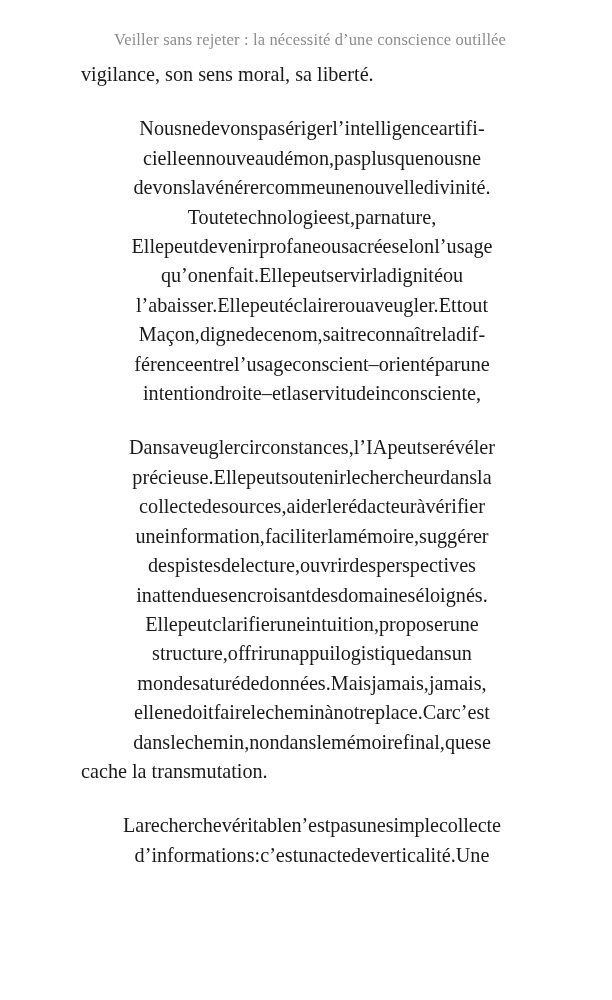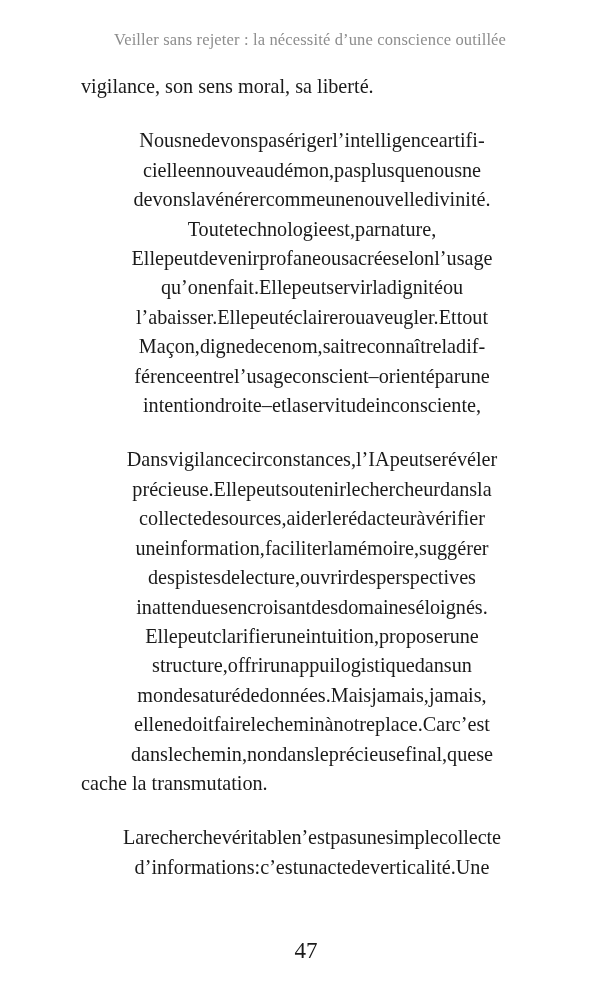--- a/index.html
+++ b/index.html
@@ -34,21 +34,21 @@
     color: #8d8d8d;
     letter-spacing: 0.15px;
     font-family: "Liberation Serif", "DejaVu Serif", serif;
     white-space: nowrap;
   }
 
   
   .textblock {
     position: absolute;
     left: 81px;
-    top: 72px;
+    top: 60px;
     width: 462px;
     font-size: 20.2px;
     line-height: 29.4px;
   }
 
   .para {
     margin: 0;
     text-align: justify;
     text-justify: inter-word;
     font-size: 20.2px;
@@ -206,21 +206,21 @@
           <span>et</span>
           <span>la</span>
           <span>servitude</span>
           <span>inconsciente,</span>
         </span>
     </p>
 
     <p class="para">
       <span class="line j">
           <span>Dans</span>
-          <span>vigilance</span>
+          <span>aveugler</span>
           <span>circonstances,</span>
           <span>l’IA</span>
           <span>peut</span>
           <span>se</span>
           <span>révéler</span>
         </span>
       <span class="line j">
           <span>précieuse.</span>
           <span>Elle</span>
           <span>peut</span>
@@ -305,21 +305,21 @@
           <span>Car</span>
           <span>c’est</span>
         </span>
       <span class="line j">
           <span>dans</span>
           <span>le</span>
           <span>chemin,</span>
           <span>non</span>
           <span>dans</span>
           <span>le</span>
-          <span>précieuse</span>
+          <span>mémoire</span>
           <span>final,</span>
           <span>que</span>
           <span>se</span>
         </span>
       <span class="line last">cache la transmutation.</span>
     </p>
 
     <p class="para">
       <span class="line j tight">
           <span>La</span>
@@ -338,15 +338,14 @@
           <span>un</span>
           <span>acte</span>
           <span>de</span>
           <span>verticalité.</span>
           <span>Une</span>
         </span>
     </p>
 
   </div>
 
-  <div class="folio">47</div>
 
 </div>
 
 </body></html>

